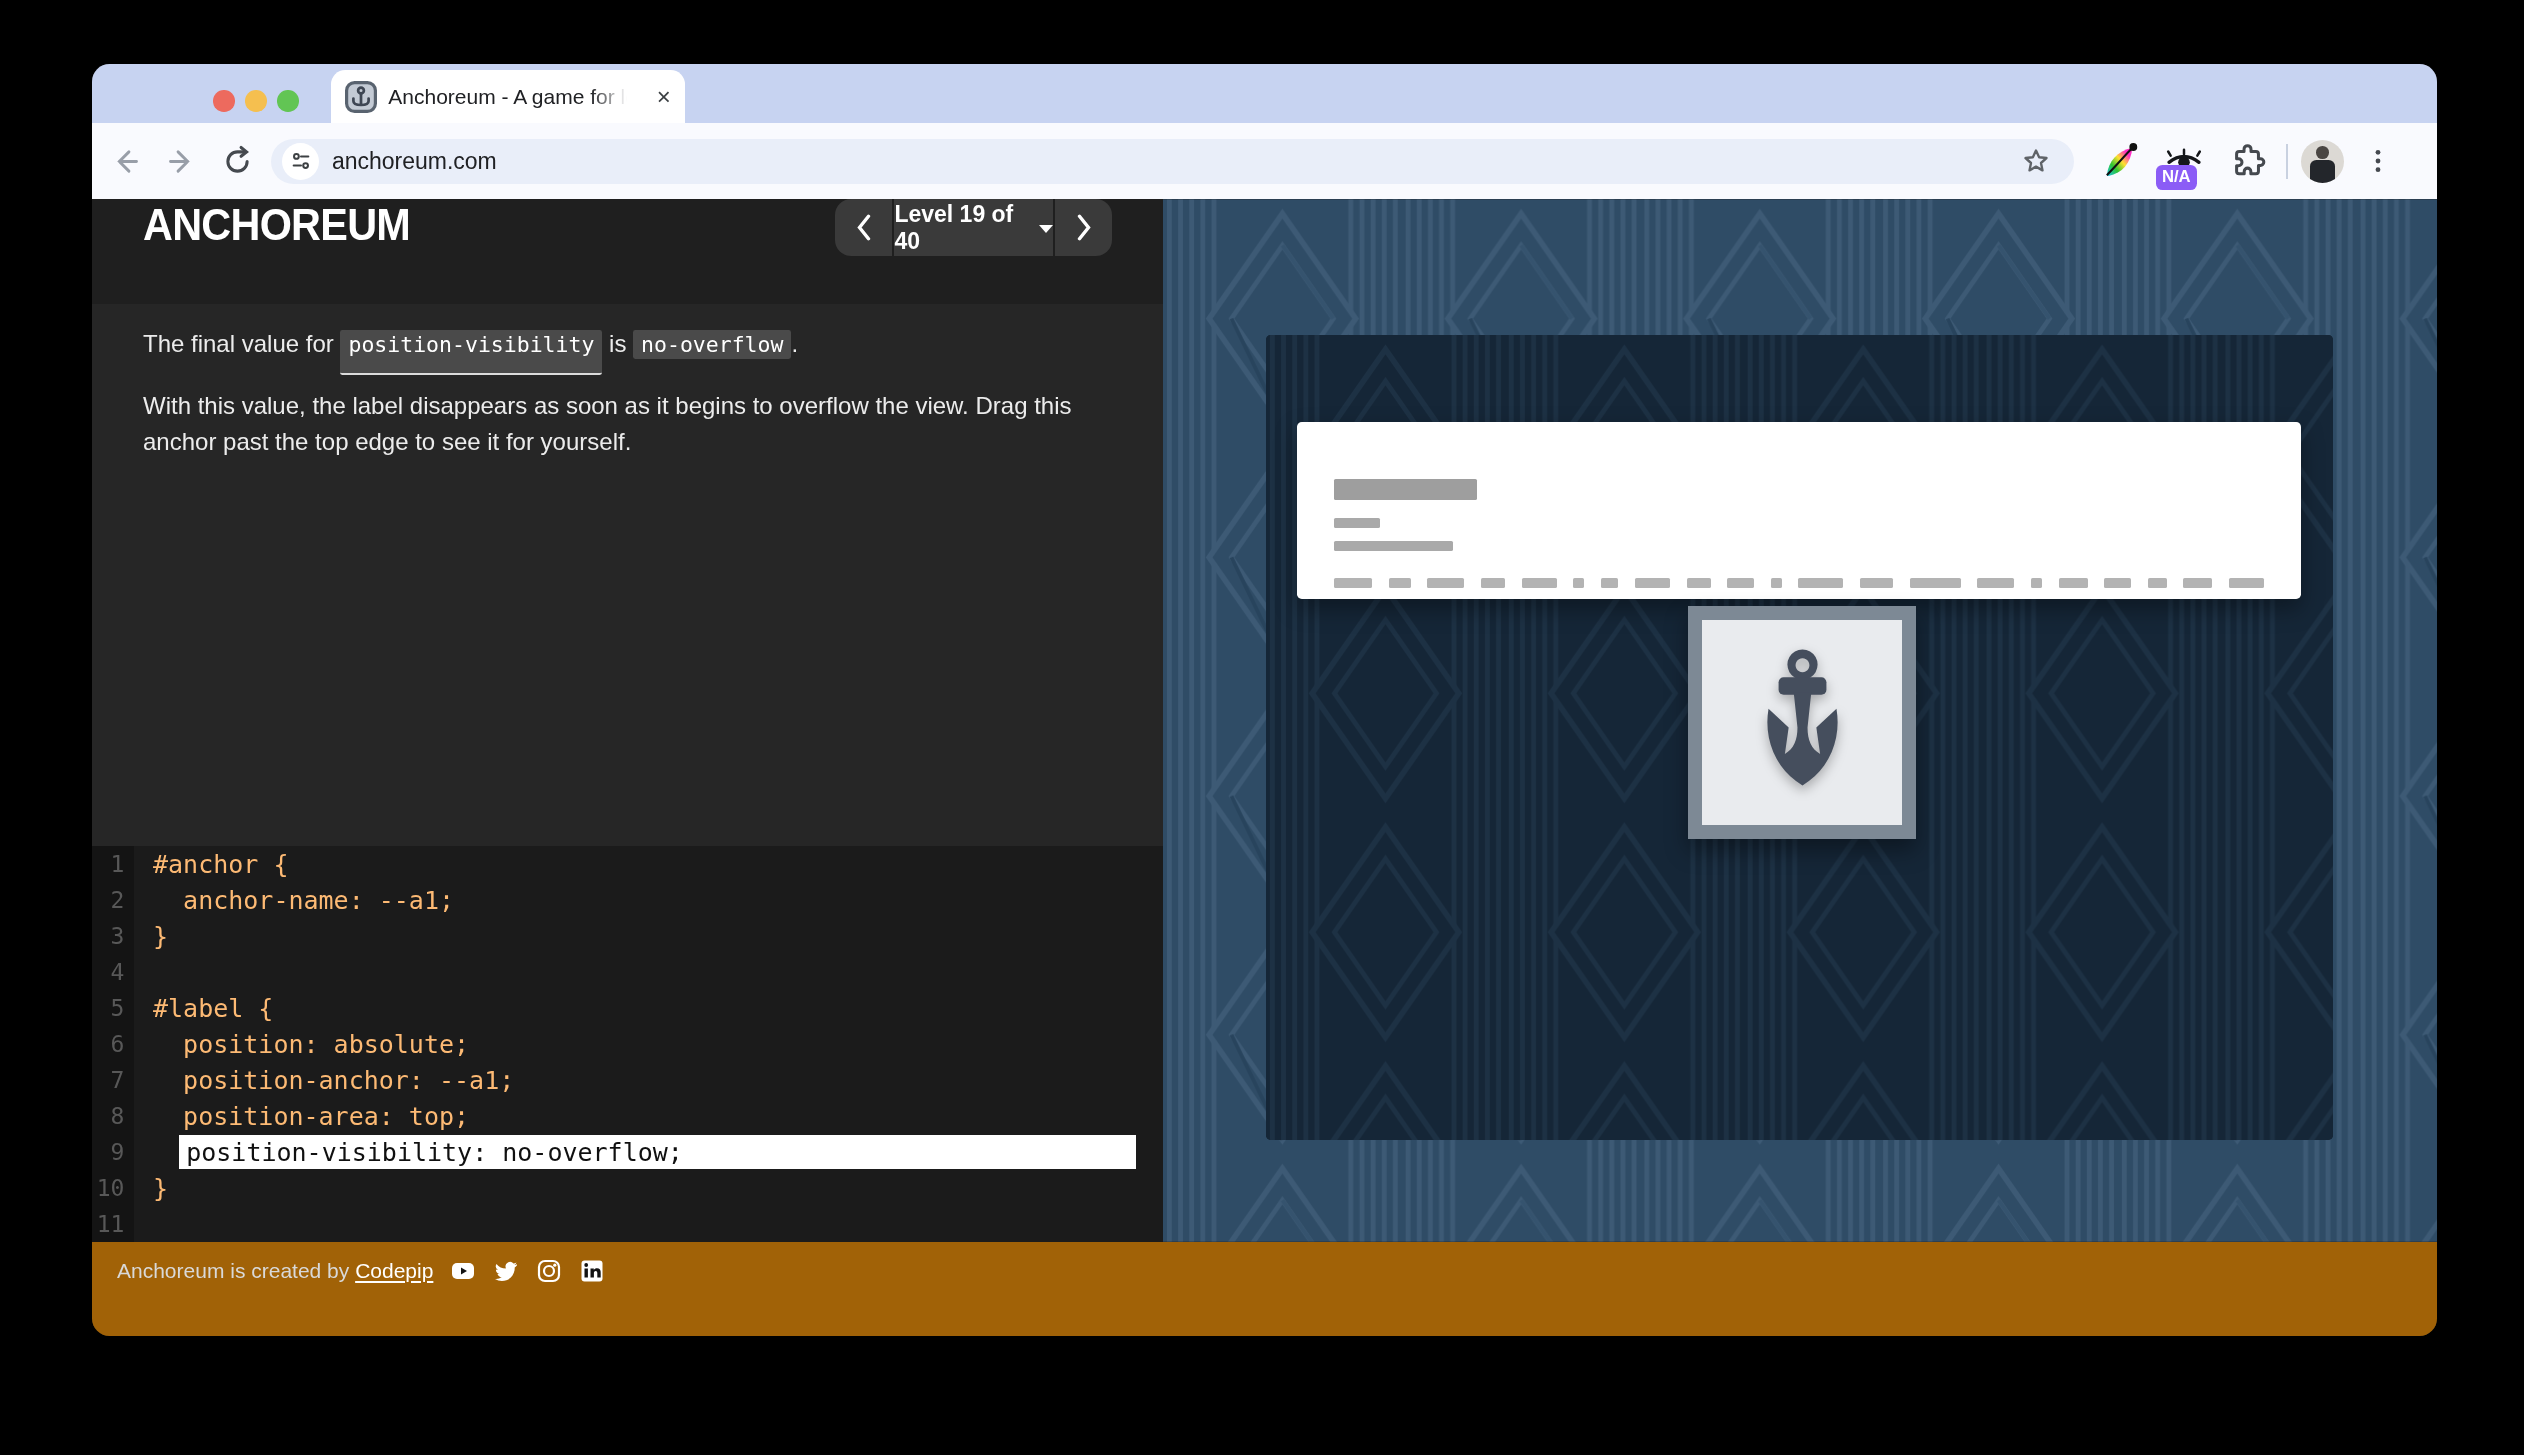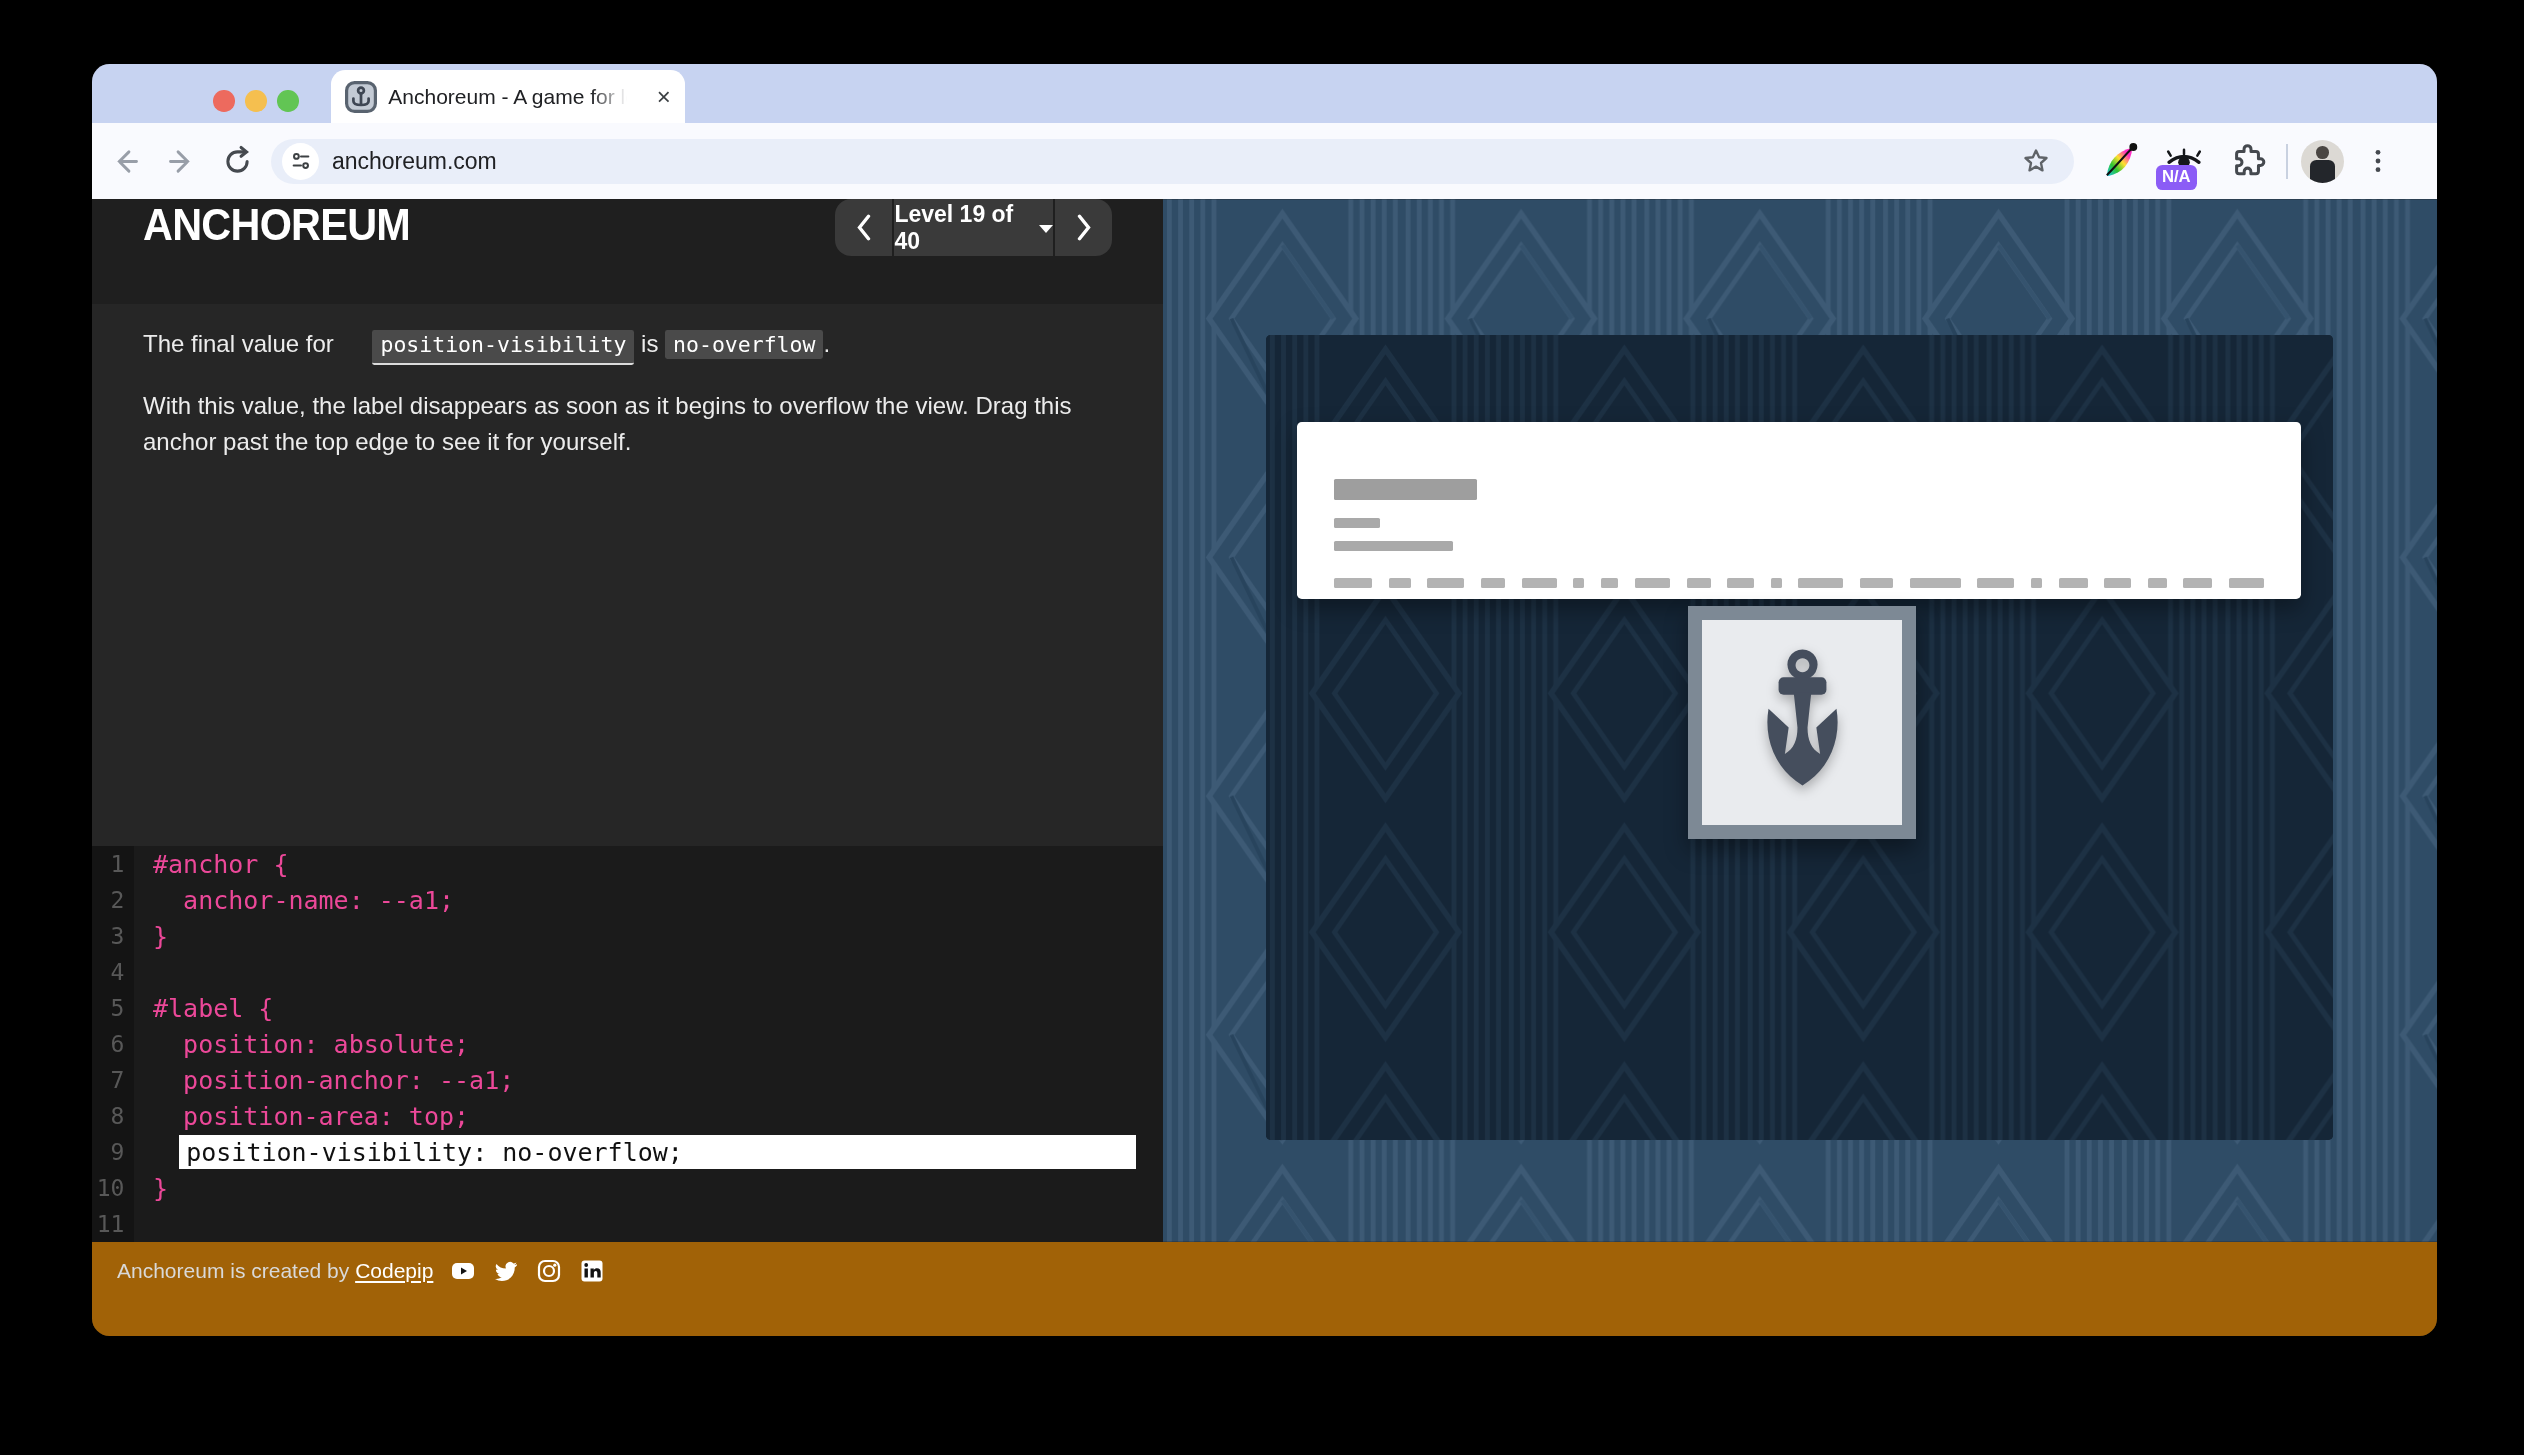--- a/index.html
+++ b/index.html
@@ -55,30 +55,30 @@
   .lvl-btn { width:57px; background:#3a3a3a; display:flex; align-items:center; justify-content:center; }
   #level-select { flex:1; background:#3a3a3a; display:flex; align-items:center; justify-content:center;
                   gap:11px; color:#fff; font-size:23px; font-weight:600; }
   .caret-down { width:0; height:0; border-left:7.2px solid transparent; border-right:7.2px solid transparent;
                 border-top:8.8px solid #fff; margin-top:2.4px; }
 
   #instructions { left:51px; top:127px; width:971px; color:#ececec; font-size:24px; line-height:1.47; }
   #instructions p + p { margin-top:27px; }
   .chip { font-family:"DejaVu Sans Mono", monospace; font-size:21.5px; background:#4a4a4a;
           color:#fff; padding:2.4px 8px; border-radius:2.4px; }
-  .chip.defined { border-bottom:2.4px solid #dcdcdc; padding-bottom:6px;margin-left:32px; }
+  .chip.defined { border-bottom:2.4px solid #dcdcdc; padding-bottom:16px; }
 
   
   #editor { left:0; top:647px; width:1071px; height:460px; background:#1b1b1b; overflow:hidden;
             font-family:"DejaVu Sans Mono", monospace; }
   #gutter-bg { position:absolute; left:0; top:0; width:42px; height:100%; background:#141414; }
   .erow { position:relative; display:flex; height:36px; align-items:center; }
   .erow .ln { width:42px; flex:0 0 auto; text-align:right; padding-right:9.6px; color:#585858;
               font-size:23px; }
-  .erow .code { white-space:pre; color:#ec4899; font-size:25px; padding-left:19px; }
+  .erow .code { white-space:pre; color:#fdba74; font-size:25px; padding-left:19px; }
   .erow.is-input .code { background:#fff; color:#101010; margin-left:45px; padding:2.4px 6.4px 2.4px 7.2px;
                          width:957px; }
 
   
   #footer { left:0; top:1043px; width:2345px; height:95px; background:#a16207; color:#d9d9d9;
             font-size:21px; padding:14.3px 0 0 25px; }
   #footer .frow { display:flex; align-items:center; gap:17.5px; height:30px; }
   #footer a { color:#fff; text-decoration:underline; text-underline-offset:3.2px; cursor:pointer; }
   .social { display:flex; gap:19px; align-items:center; }
 

